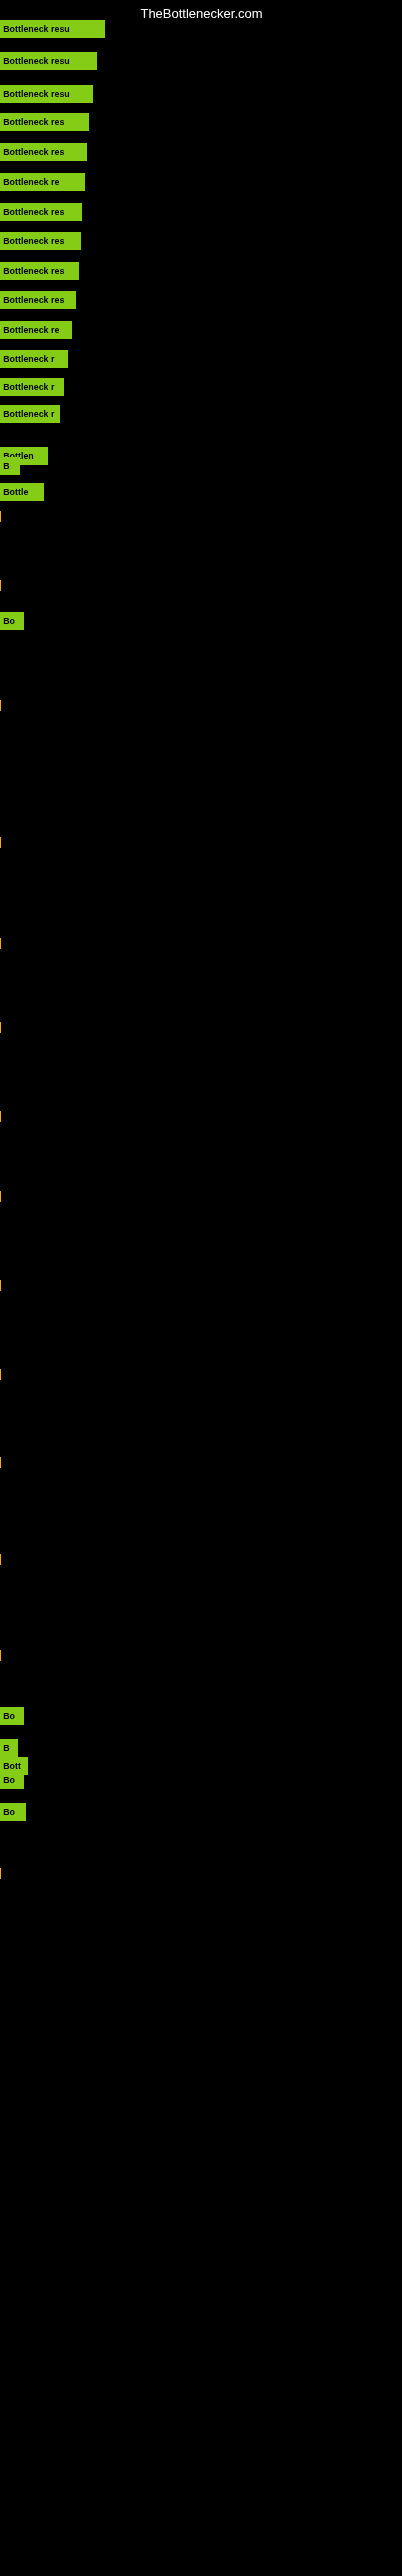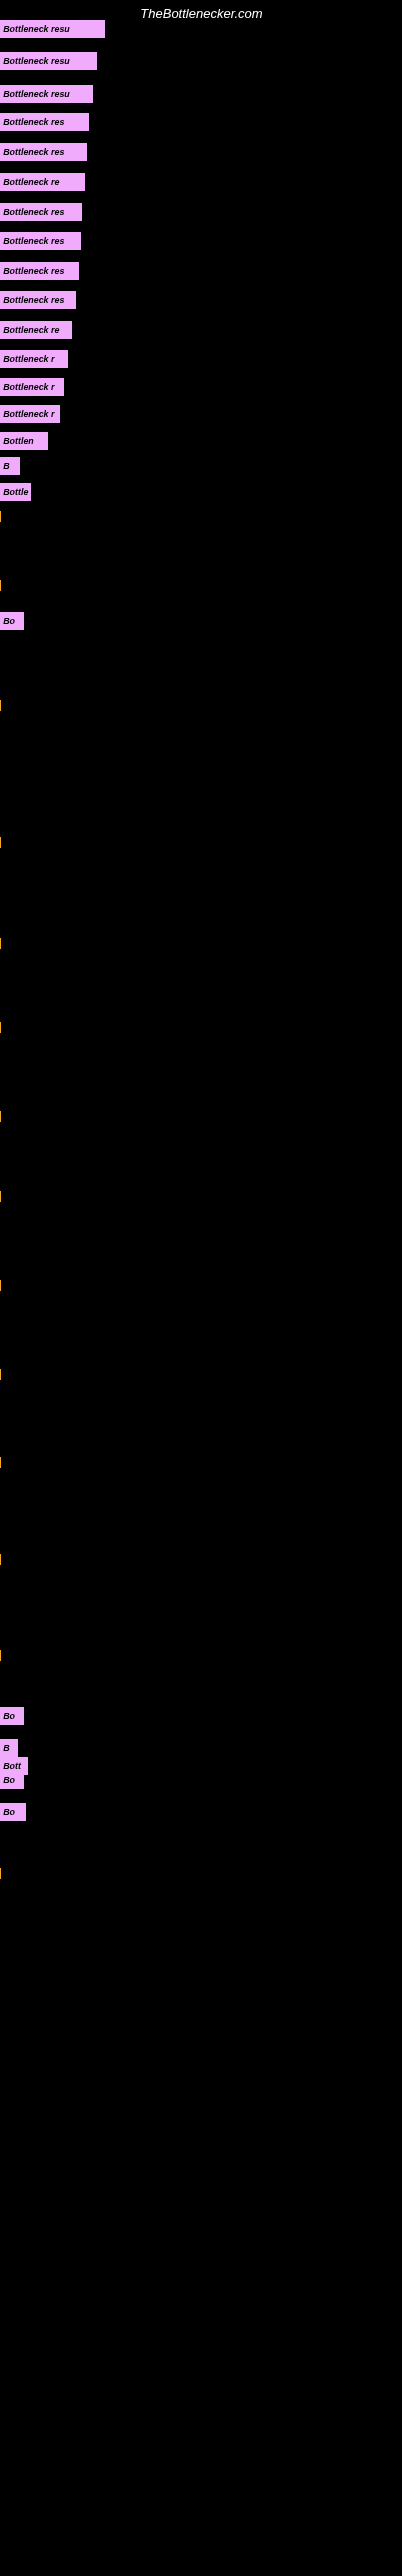--- a/index.html
+++ b/index.html
@@ -1,40 +1,39 @@
 <!DOCTYPE html>
 <html style="font-size:13px"><head>
   <meta charset="utf-8">
   <style>
     * {
       margin: 0;
       padding: 0;
       box-sizing: border-box;
-      font-style: italic;
     }
     body {
       background-color: #000000;
       width: 403px;
       min-height: 2576px;
       font-family: Arial, sans-serif;
       position: relative;
     }
     .site-title {
       color: #ffffff;
       font-size: 13px;
       text-align: center;
       padding: 6.4px 0;
       position: absolute;
       top: 0;
       left: 0;
       right: 0;
     }
     .bottleneck-bar {
       position: absolute;
-      background-color: #f0abfc;
+      background-color: #84cc16;
       color: #000000;
       font-size: 8.9px;
       font-weight: bold;
       padding: 1.6px 3.2px;
       white-space: nowrap;
       overflow: hidden;
       left: 0;
       height: 17.7px;
       display: flex;
       align-items: center;
@@ -60,23 +59,23 @@
     <div class="bottleneck-bar" style="top: 143px; width: 87px;">Bottleneck res</div>
     <div class="bottleneck-bar" style="top: 173px; width: 85px;">Bottleneck re</div>
     <div class="bottleneck-bar" style="top: 203px; width: 82px;">Bottleneck res</div>
     <div class="bottleneck-bar" style="top: 232px; width: 81px;">Bottleneck res</div>
     <div class="bottleneck-bar" style="top: 262px; width: 79px;">Bottleneck res</div>
     <div class="bottleneck-bar" style="top: 291px; width: 76px;">Bottleneck res</div>
     <div class="bottleneck-bar" style="top: 321px; width: 72px;">Bottleneck re</div>
     <div class="bottleneck-bar" style="top: 350px; width: 68px;">Bottleneck r</div>
     <div class="bottleneck-bar" style="top: 378px; width: 64px;">Bottleneck r</div>
     <div class="bottleneck-bar" style="top: 405px; width: 60px;">Bottleneck r</div>
-    <div class="bottleneck-bar" style="top: 432px; width: 48px;">Bottlen</div>
+    <div class="bottleneck-bar" style="top: 447px; width: 48px;">Bottlen</div>
     <div class="bottleneck-bar" style="top: 457px; width: 20px;">B</div>
-    <div class="bottleneck-bar" style="top: 483px; width: 31px;">Bottle</div>
+    <div class="bottleneck-bar" style="top: 483px; width: 44px;">Bottle</div>
     <div class="bar-line" style="top: 511px;"></div>
     <div class="bar-line" style="top: 580px;"></div>
     <div class="bottleneck-bar" style="top: 612px; width: 24px;">Bo</div>
     <div class="bar-line" style="top: 700px;"></div>
     <div class="bar-line" style="top: 837px;"></div>
     <div class="bar-line" style="top: 938px;"></div>
     <div class="bar-line" style="top: 1022px;"></div>
     <div class="bar-line" style="top: 1111px;"></div>
     <div class="bar-line" style="top: 1191px;"></div>
     <div class="bar-line" style="top: 1280px;"></div>

